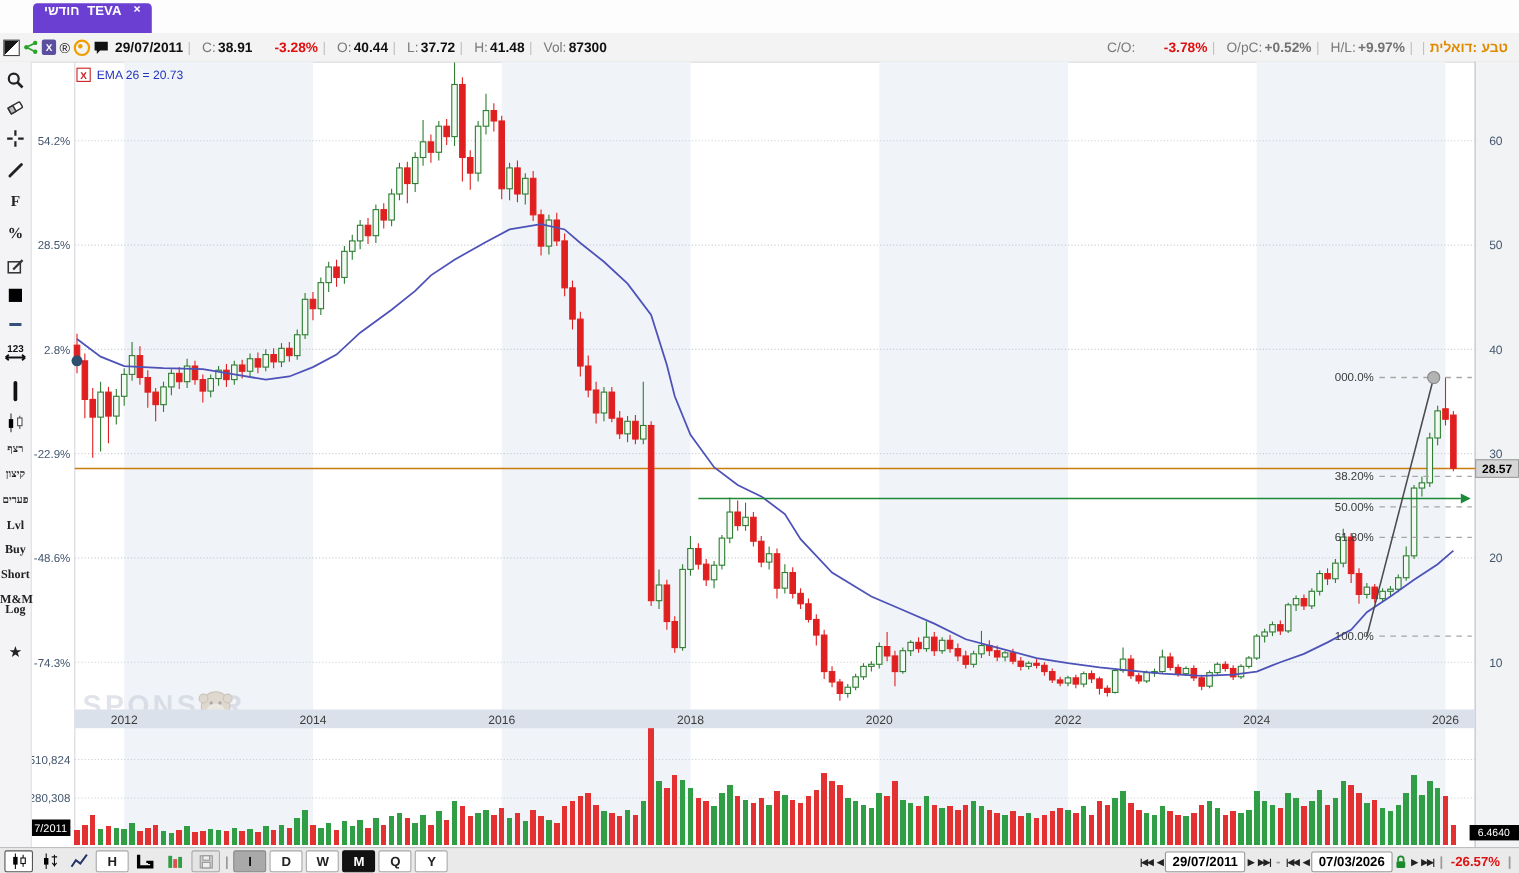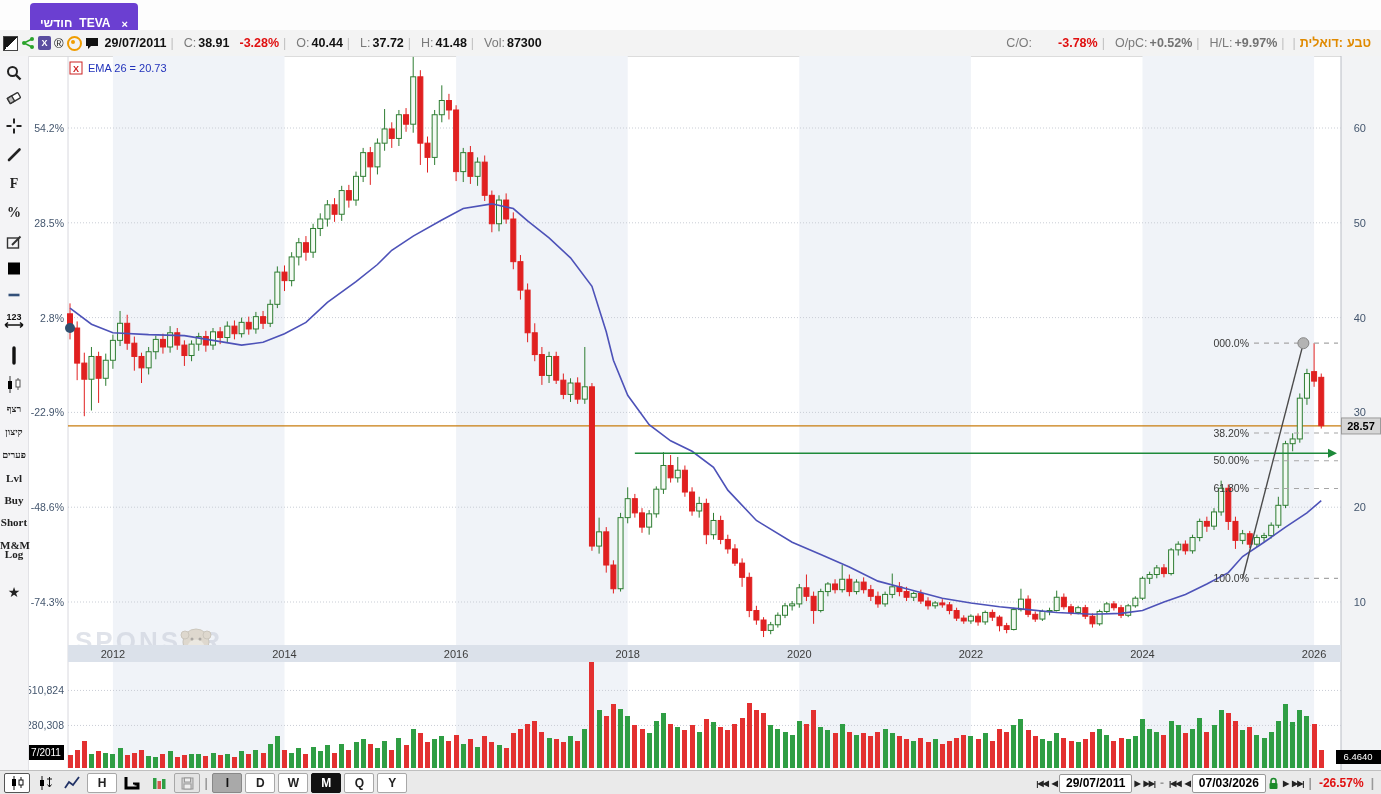--- a/index.html
+++ b/index.html
@@ -1,20 +1,20 @@
 <!DOCTYPE html>
 <html><head>
 <meta charset="utf-8">
 <style>
   html,body{margin:0;padding:0;background:#fff;font-family:"Liberation Sans",sans-serif;}
   #app{position:relative;width:1381px;height:794px;overflow:hidden;background:#fff;}
   
   #tabbar{position:absolute;left:0;top:0;width:100%;height:30px;background:#fdfdfd;border-bottom:1px solid #d5d5d5;}
   #tab{position:absolute;left:30px;top:3px;height:27px;background:#6b3fd1;color:#fff;border-radius:4px 4px 0 0;
-       display:flex;align-items:flex-end;gap:7px;padding:0 10px;font-size:12px;font-weight:bold;cursor:pointer;}
+       display:flex;align-items:flex-start;gap:7px;padding:0 10px;font-size:12px;font-weight:bold;cursor:pointer;}
   #tab .close{font-size:11px;font-weight:bold;margin-left:4px;}
   
   #quotebar{position:absolute;left:0;top:30px;width:100%;height:26px;background:#f3f3f3;border-bottom:1px solid #dcdcdc;
             display:flex;align-items:center;font-size:12.5px;color:#111;}
   #quotebar .icons{display:flex;align-items:center;gap:3px;margin:0 6px 0 3px;}
   .qlab{color:#7a7a7a;font-weight:normal;margin:0 2px 0 6px;}
   .qval{font-weight:bold;color:#111;}
   .qsep{color:#c0c0c0;margin:0 4px;}
   .neg{color:#e01010;font-weight:bold;margin-left:24px;}
   .pos{color:#737373;font-weight:bold;}
@@ -74,21 +74,21 @@
       <span class="ic ic-r">®</span>
       <span class="ic ic-target"></span>
       <svg width="14" height="13">
           <path d="M1,1 h12 v8 h-7 l-3,3 v-3 h-2 z" fill="#111"></path>
         </svg>
     </span>
     <span class="qval">29/07/2011</span>
     <span class="qsep">|</span>
     <span class="qlab">C:</span>
     <span class="qval">38.91</span>
-    <span class="neg" style="margin-left:10px">-3.28%</span>
+    <span class="neg" style="margin-left:20px">-3.28%</span>
     <span class="qsep">|</span>
     <span class="qlab">O:</span>
     <span class="qval">40.44</span>
     <span class="qsep">|</span>
     <span class="qlab">L:</span>
     <span class="qval">37.72</span>
     <span class="qsep">|</span>
     <span class="qlab">H:</span>
     <span class="qval">41.48</span>
     <span class="qsep">|</span>

